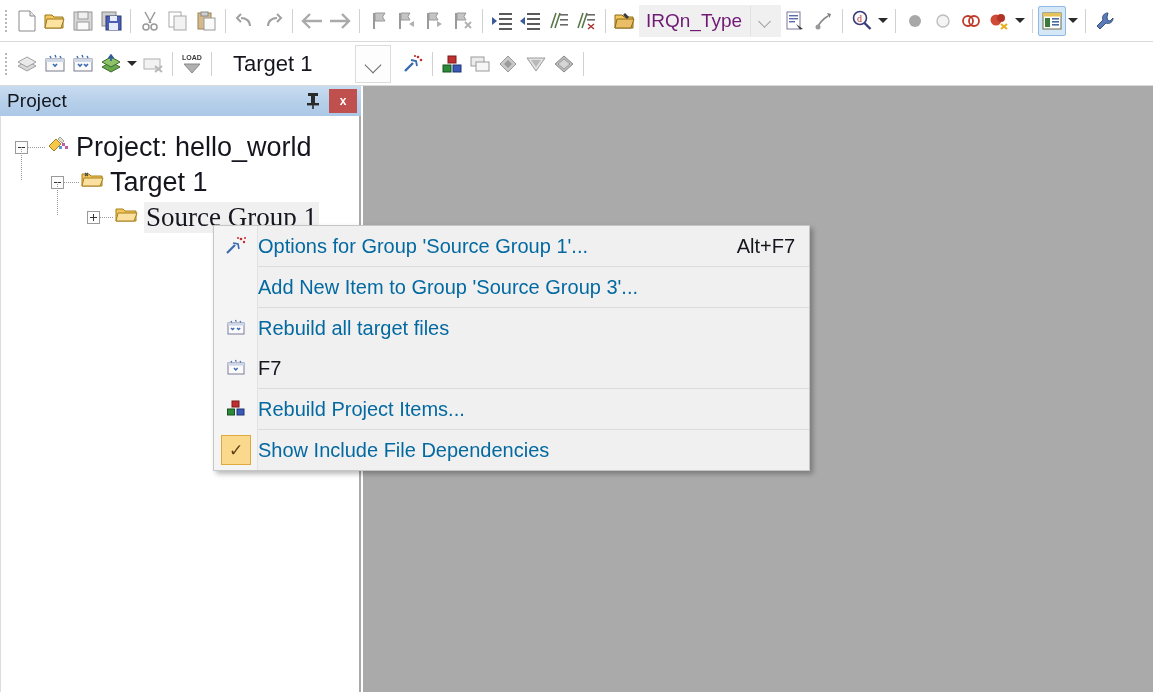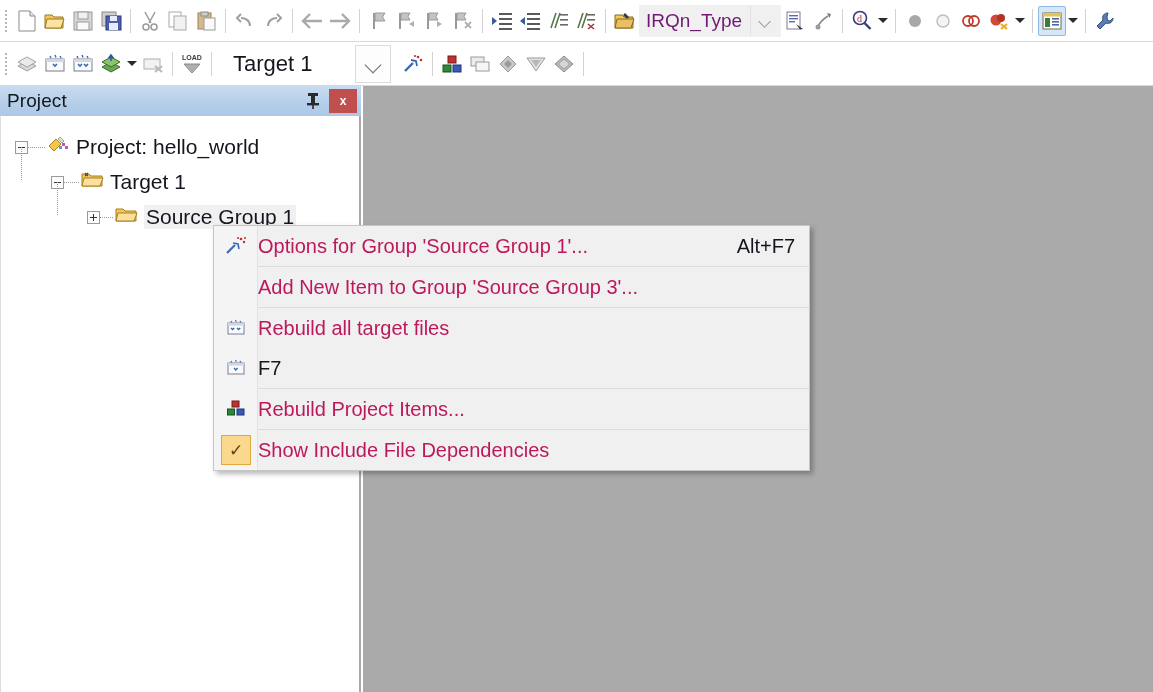--- a/index.html
+++ b/index.html
@@ -117,22 +117,22 @@
     color: #ffffff; font-size: 12px; font-weight: bold; font-family: "Liberation Sans", sans-serif;
   }
   #project-body {
     position: absolute; top: 30px; left: 0; width: 359px; height: 576px;
     background: #ffffff; border-top: 1px solid #ffffff;
     border-left: 1px solid #dddddd;
     overflow: hidden;
   }
 
   .tree-row { position: absolute; display: flex; align-items: center; height: 34px; }
-  .tree-label { font-size: 21px; color: #15151e; white-space: nowrap; }
-  .tree-label.sel { background: #f0f0f0; padding: 0 2px; }
+  .tree-label { font-size: 27px; color: #15151e; white-space: nowrap; }
+  .tree-label.sel { background: #f0f0f0; padding: 0 2px; font-family: Liberation Serif, serif; }
 
   .expander {
     width: 13px; height: 13px; border: 1px solid #9a9a9a; background: #fcfcfc;
     position: relative; flex: none;
   }
   .expander::before {
     content: ""; position: absolute; left: 2px; top: 5px; width: 7px; height: 1px; background: #333;
   }
   .expander.plus::after {
     content: ""; position: absolute; left: 5px; top: 2px; width: 1px; height: 7px; background: #333;
@@ -165,21 +165,21 @@
   }
   .menu-item {
     position: relative; display: flex; align-items: center;
     height: 40px; padding-left: 0; z-index: 2;
   }
   .menu-item .mi-icon {
     width: 44px; min-width: 44px; height: 40px;
     display: flex; align-items: center; justify-content: center;
   }
   .menu-item .mi-label {
-    font-size: 20px; color: #be185d; white-space: nowrap; flex: 1;
+    font-size: 20px; color: #0369a1; white-space: nowrap; flex: 1;
   }
   .menu-item .mi-shortcut {
     font-size: 20px; color: #15151e; padding-right: 14px; white-space: nowrap;
   }
   .menu-sep {
     position: relative; z-index: 2; height: 1px; background: #dcdcdc;
     margin-left: 44px;
   }
   .check-box {
     width: 30px; height: 30px; background: #fbd98c;

